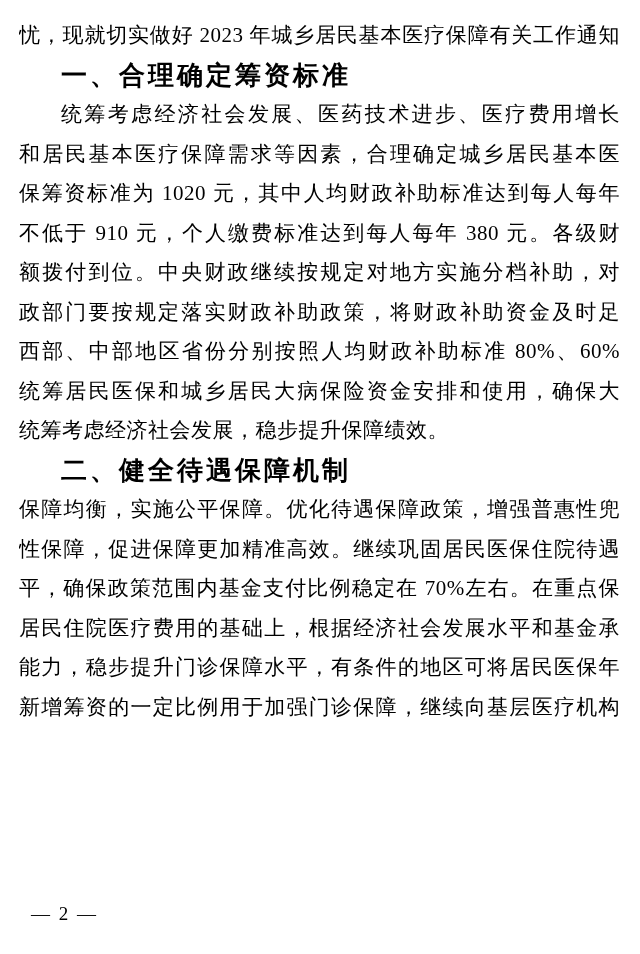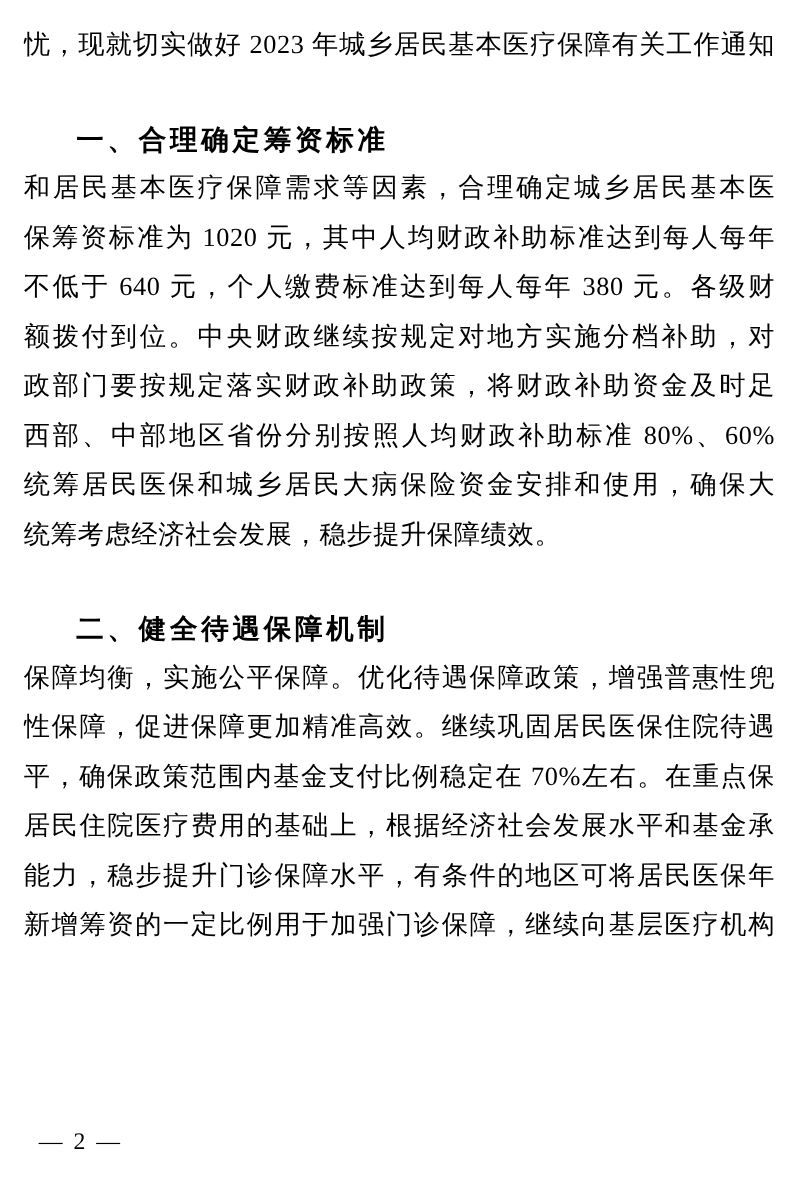--- a/index.html
+++ b/index.html
@@ -33,48 +33,48 @@
   }
   .line.j {
     text-align-last: justify;
   }
   .line.indent {
     text-indent: 42px;
   }
   .line.heading {
     font-family: "Liberation Sans", sans-serif;
     font-weight: bold;
-    font-size: 22px;
+    font-size: 26px;
     letter-spacing: 3px;
     text-indent: 42px;
     text-align: left;
     text-align-last: auto;
-    margin-top: 36px;
   }
   .footer-pagenum {
     position: absolute;
     left: 31px;
     top: 903px;
     font-size: 19px;
     line-height: 22px;
     letter-spacing: 2px;
     font-family: "Liberation Serif", serif;
     color: #000000;
   }
 </style>
 </head>
 <body>
 
 <div class="page">
   <div class="doc">
     <div class="line j">忧，现就切实做好 2023 年城乡居民基本医疗保障有关工作通知</div>
     <div class="line heading">一、合理确定筹资标准</div>
+    <div class="line indent j">统筹考虑经济社会发展、医药技术进步、医疗费用增长</div>
     <div class="line j">和居民基本医疗保障需求等因素，合理确定城乡居民基本医</div>
     <div class="line j">保筹资标准为 1020 元，其中人均财政补助标准达到每人每年</div>
-    <div class="line j">不低于 640 元，个人缴费标准达到每人每年 380 元。各级财</div>
+    <div class="line j">不低于 910 元，个人缴费标准达到每人每年 380 元。各级财</div>
     <div class="line j">额拨付到位。中央财政继续按规定对地方实施分档补助，对</div>
     <div class="line j">政部门要按规定落实财政补助政策，将财政补助资金及时足</div>
     <div class="line j">西部、中部地区省份分别按照人均财政补助标准 80%、60%</div>
     <div class="line j">统筹居民医保和城乡居民大病保险资金安排和使用，确保大</div>
     <div class="line">统筹考虑经济社会发展，稳步提升保障绩效。</div>
     <div class="line heading">二、健全待遇保障机制</div>
     <div class="line j">保障均衡，实施公平保障。优化待遇保障政策，增强普惠性兜底</div>
     <div class="line j">性保障，促进保障更加精准高效。继续巩固居民医保住院待遇水</div>
     <div class="line j">平，确保政策范围内基金支付比例稳定在 70%左右。在重点保障</div>
     <div class="line j">居民住院医疗费用的基础上，根据经济社会发展水平和基金承受</div>

